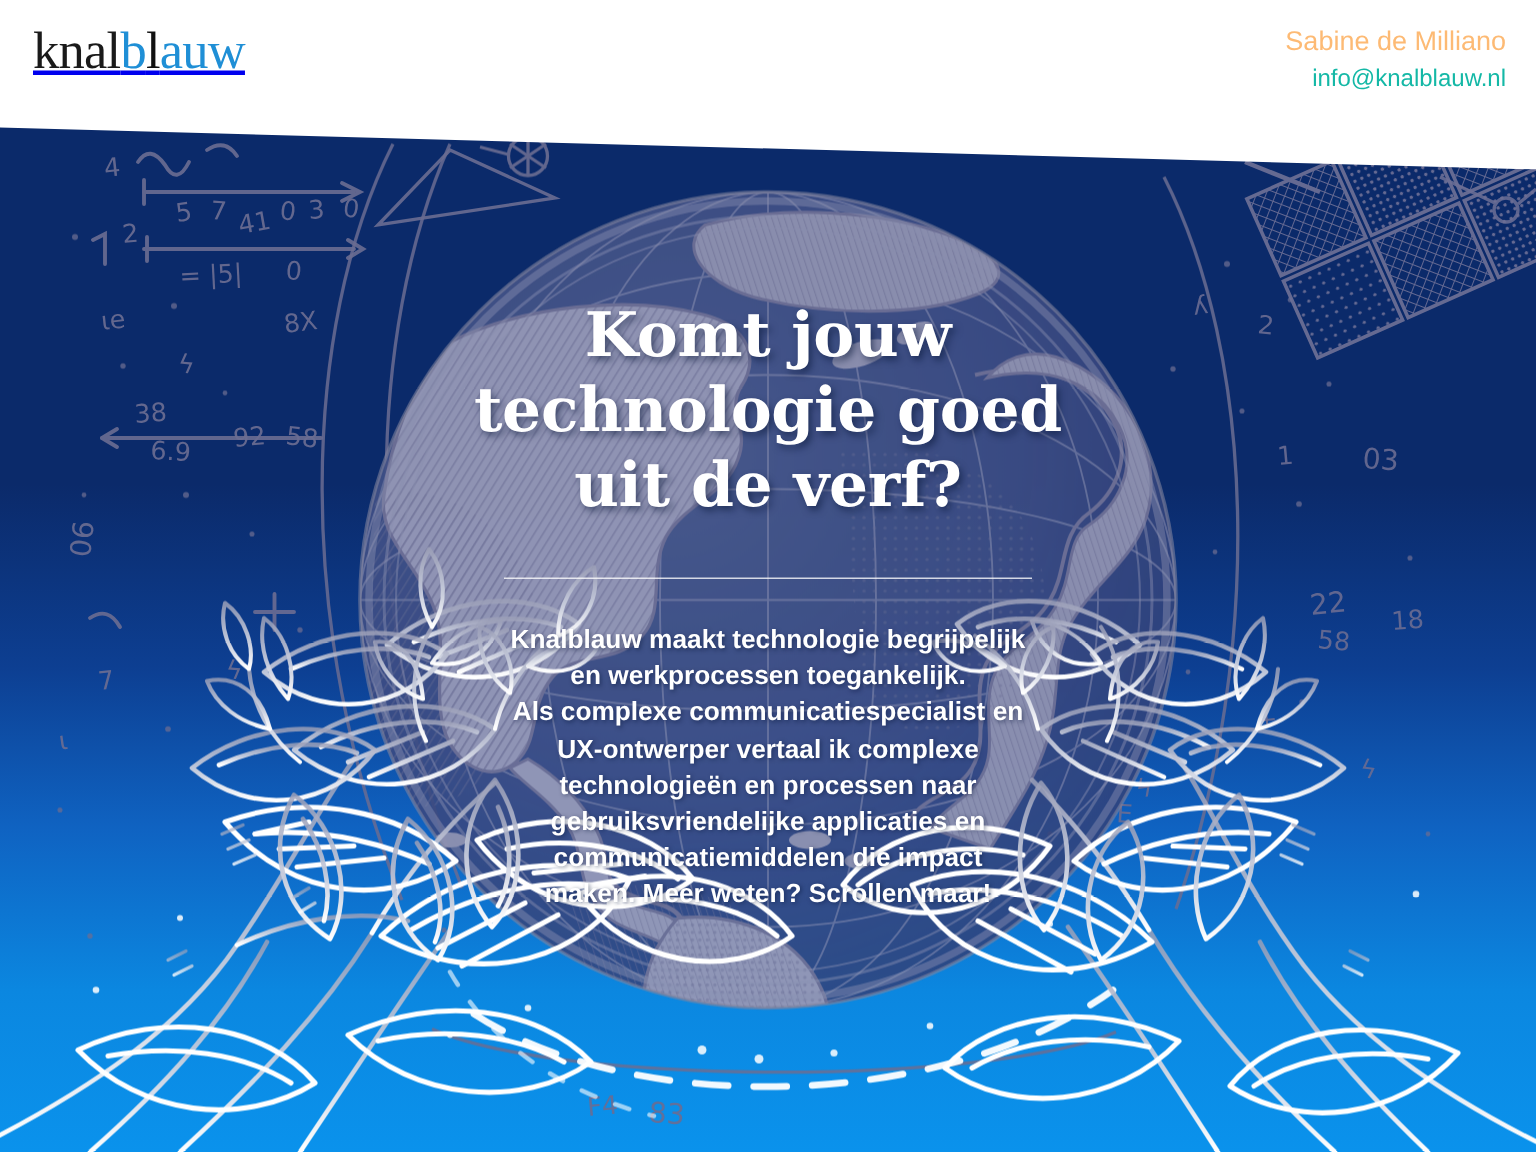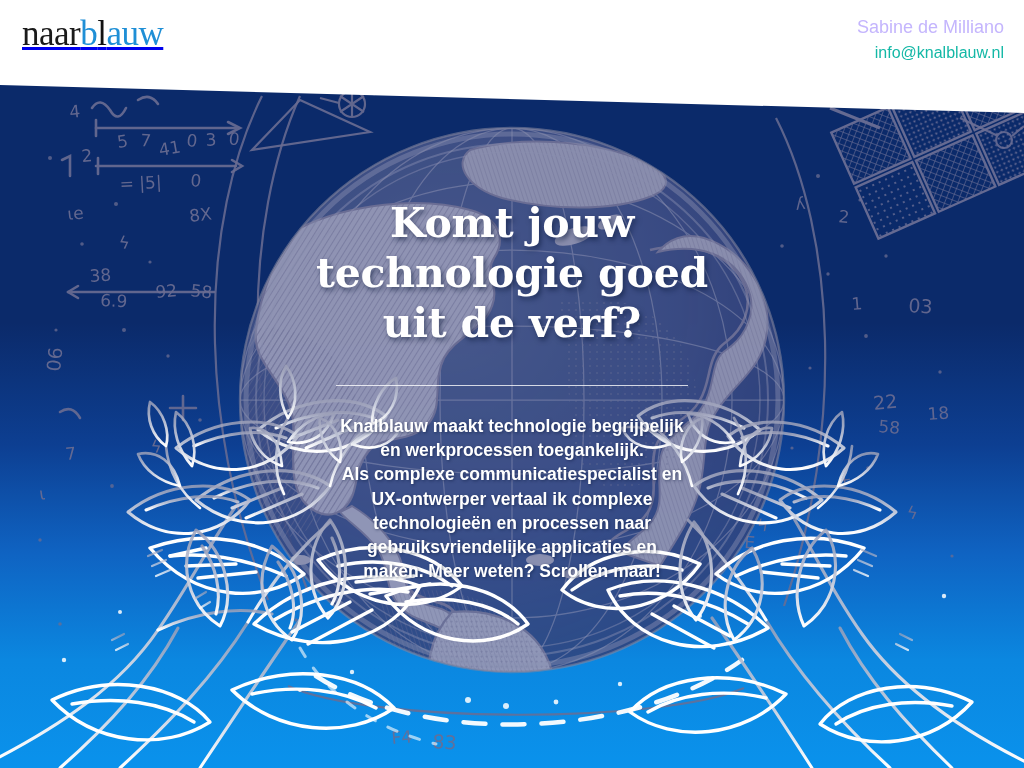--- a/index.html
+++ b/index.html
@@ -49,21 +49,21 @@
   .logo .lbang{ color:#111111; position:relative; }
   .logo .b2{ color:#1f8fd6; }
 
   .contact{
     position:absolute; right:20px; top:14px;
     text-align:right; z-index:8;
     color:#8c8c8c;
     font-size:17px; line-height:26px;
     font-weight:300;
   }
-  .contact .name{ font-size:18px; color:#c4b5fd; }
+  .contact .name{ font-size:18px; color:#fdba74; }
   .contact .mail, .contact .phone{ font-size:16px; color:#14b8a6; }
 
   
   .hero{
     position:absolute; left:0; top:0; width:1024px; height:768px;
     z-index:5; pointer-events:none;
   }
   .headline{
     position:absolute; left:50%; transform:translateX(-50%);
     top:198px; width:680px; text-align:center;
@@ -515,28 +515,29 @@
 
     <div class="divider"></div>
 
     <div class="body-copy">
       <div>Knalblauw maakt technologie begrijpelijk</div>
       <div>en werkprocessen toegankelijk.</div>
       <div>Als complexe communicatiespecialist en</div>
       <div>UX-ontwerper vertaal ik complexe</div>
       <div>technologieën en processen naar</div>
       <div>gebruiksvriendelijke applicaties en</div>
+      <div>communicatiemiddelen die impact</div>
       <div>maken. Meer weten? Scrollen maar!</div>
     </div>
   </div>
 
   <div class="header-wedge"></div>
 
   <a class="logo" href="#">
-    <span class="k">naar</span><span class="b1">b</span><span class="lbang">l</span><span class="b2">auw</span>
+    <span class="k">knal</span><span class="b1">b</span><span class="lbang">l</span><span class="b2">auw</span>
   </a>
 
   <div class="contact">
     <div class="name">Sabine de Milliano</div>
     <div class="mail">info@knalblauw.nl</div>
   </div>
 
 </div>
 
 </body></html>

